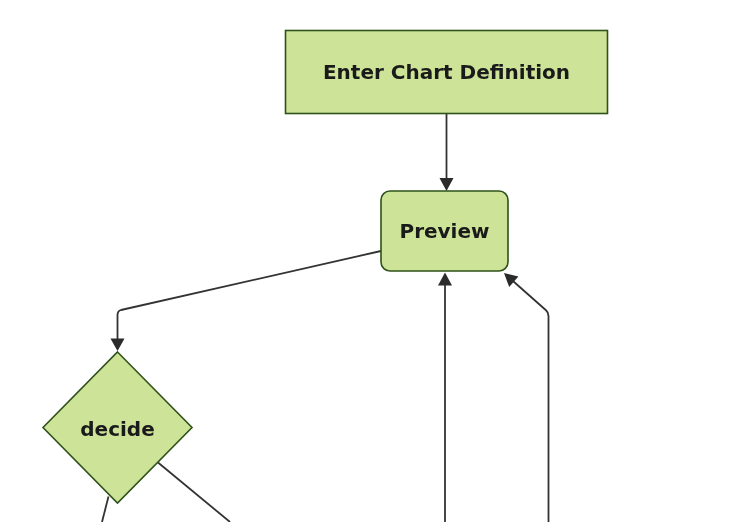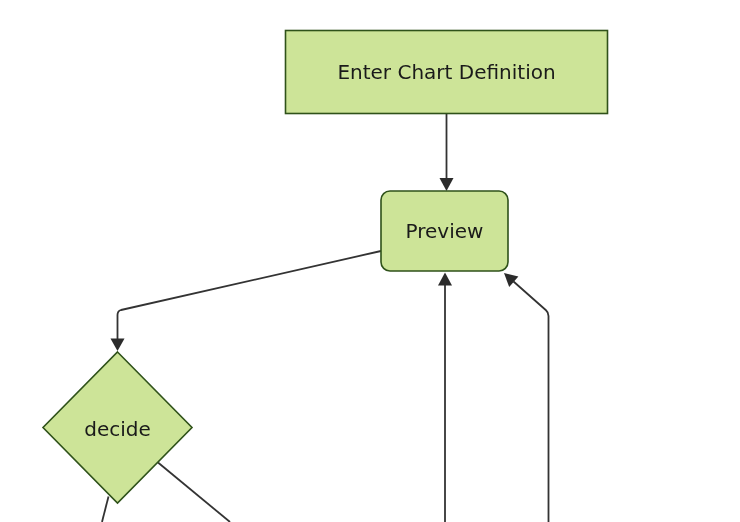--- a/index.html
+++ b/index.html
@@ -8,20 +8,21 @@
     background: #ffffff;
   }
   body {
     width: 740px;
     height: 522px;
     overflow: hidden;
   }
   #canvas-wrap {
     width: 728px;
     height: 522px;
+    font-weight: bold;
   }
   .edge-line {
     fill: none;
     stroke-width: 1.8px;
     stroke-linejoin: round;
     stroke-linecap: butt;
   }
   .arrowhead {
     stroke: none;
   }

